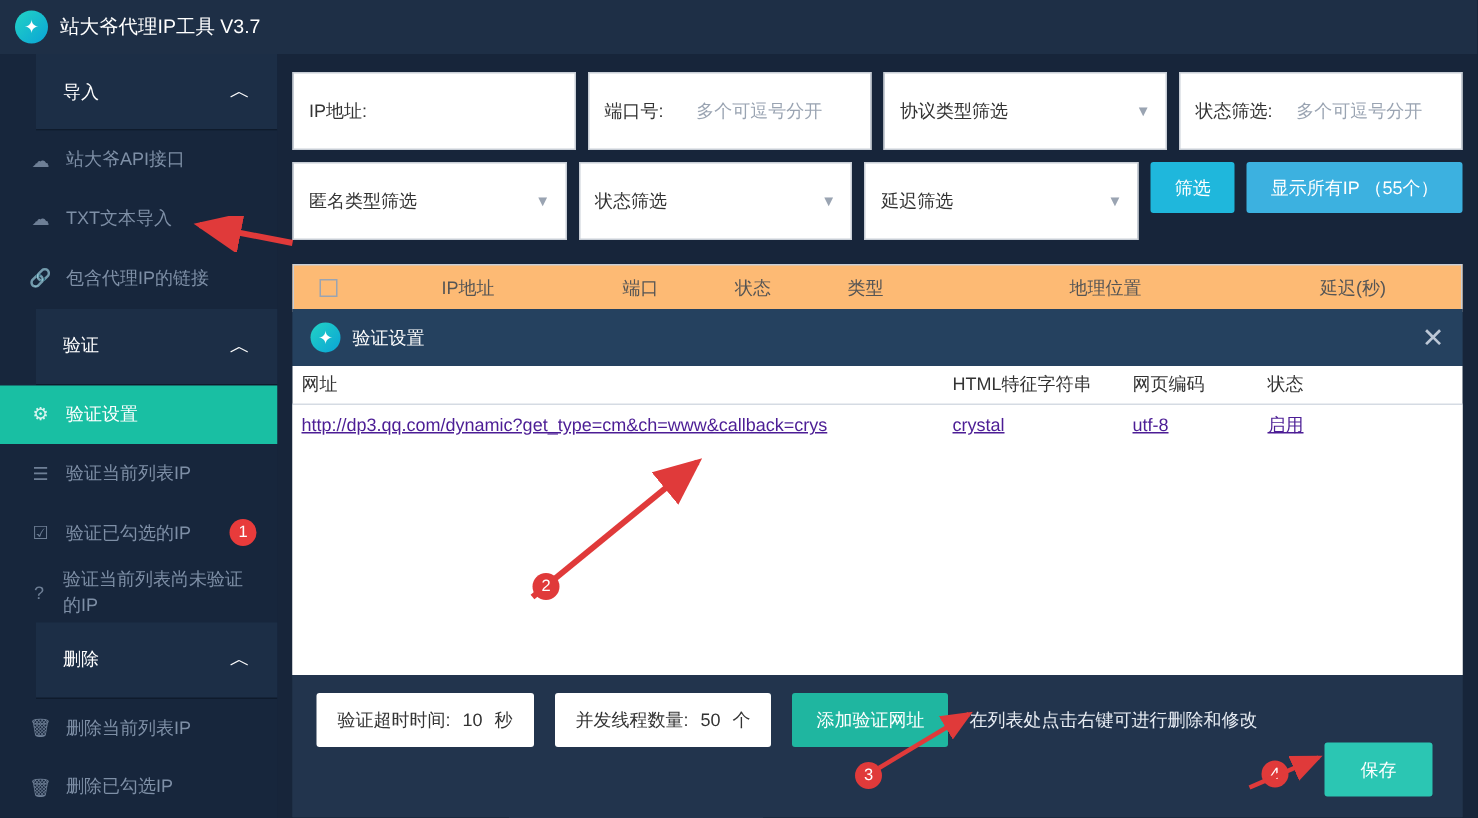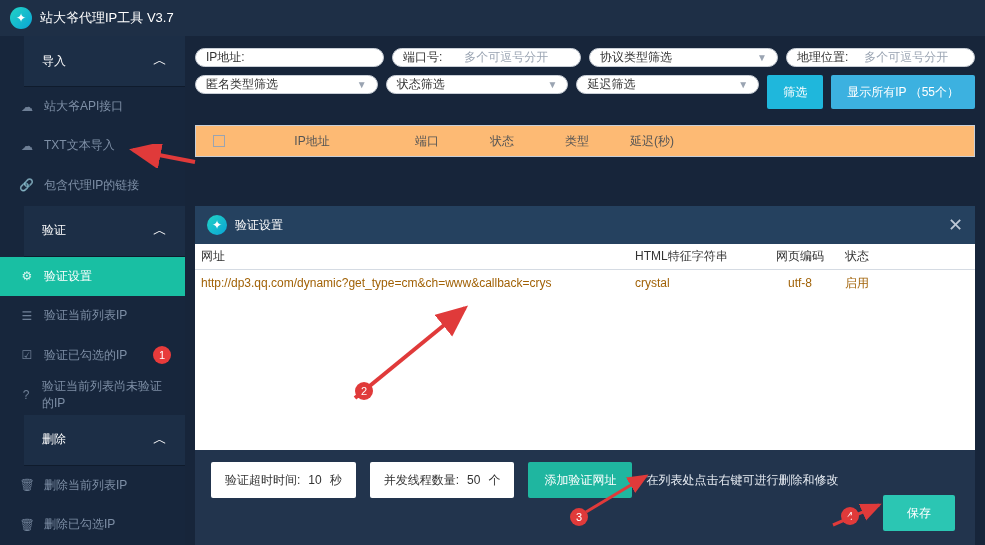--- a/index.html
+++ b/index.html
@@ -19,45 +19,45 @@
   .sb-group .chev{font-size:14px;}
   .sb-item{height:40px;display:flex;align-items:center;gap:10px;padding:0 20px;color:#7e8fa6;cursor:pointer;border-bottom:1px solid transparent;position:relative;}
   .sb-item.active{background:#19bfa3;color:#fff;}
   .sb-item .mi{width:14px;height:14px;display:inline-flex;align-items:center;justify-content:center;font-size:12px;color:inherit;opacity:.85;}
   .sb-item .dot{position:absolute;right:14px;top:50%;transform:translateY(-50%);width:18px;height:18px;border-radius:50%;background:#e83b3b;color:#fff;font-size:11px;display:flex;align-items:center;justify-content:center;}
 
   
   .main{flex:1;background:#17253a;position:relative;}
   .filters{padding:12px 10px 6px;background:#17253a;}
   .row{display:flex;gap:8px;margin-bottom:8px;}
-  .fbox{flex:1;height:19px;background:#fff;border-radius:12px;display:flex;align-items:center;padding:0 10px;color:#333;border:1px solid #c8ced6;justify-content:space-between;gap:6px;overflow:hidden;}
+  .fbox{flex:1;height:52px;background:#fff;border-radius:0;display:flex;align-items:center;padding:0 10px;color:#333;border:1px solid #c8ced6;justify-content:space-between;gap:6px;overflow:hidden;}
   .fbox .lbl{color:#333;font-weight:500;white-space:nowrap;}
   .fbox .ph{color:#9aa4b2;white-space:nowrap;}
   .fbox .dd{color:#9aa4b2;font-size:10px;}
   .btn{height:34px;display:flex;align-items:center;padding:0 16px;border-radius:2px;cursor:pointer;white-space:nowrap;}
   .btn.cyan{background:#1fb7dc;color:#fff;}
   .btn.blue{background:#3cb1e0;color:#fff;}
 
   
   .thdr{height:32px;background:#fdba74;border:1px solid #c8ced6;margin:2px 10px 0;display:flex;align-items:center;color:#555;padding:0 10px;gap:0;}
   .thdr .cb{width:26px;display:flex;align-items:center;justify-content:center;}
   .thdr .c{flex:0 0 auto;text-align:center;}
 
   
   .modal{position:absolute;left:10px;right:10px;bottom:0;top:170px;background:#22344d;display:flex;flex-direction:column;}
   .modal-tb{height:38px;background:#25415f;display:flex;align-items:center;padding:0 12px;justify-content:space-between;}
   .modal-tb .left{display:flex;align-items:center;gap:8px;}
   .modal-tb .close{font-size:18px;color:#bcc7d6;cursor:pointer;}
   .modal-table{background:#fff;margin:0;color:#333;}
   .mt-head{height:26px;display:flex;align-items:center;border-bottom:1px solid #d5dbe3;font-size:12px;color:#333;}
-  .mt-row{height:26px;display:flex;align-items:center;font-size:12px;color:#a16207;}
+  .mt-row{height:26px;display:flex;align-items:center;font-size:12px;color:#4c1d95;text-decoration:underline;}
   .mt-body{height:180px;background:#fff;overflow:hidden;}
   .c1{flex:0 0 440px;padding-left:6px;white-space:nowrap;overflow:hidden;}
   .c2{flex:0 0 120px;text-align:left;}
-  .c3{flex:0 0 90px;text-align:center;}
+  .c3{flex:0 0 90px;text-align:left;}
   .c4{flex:0 0 90px;text-align:left;}
 
   .modal-bottom{flex:1;background:#22344d;padding:12px 16px;position:relative;}
   .ctrls{display:flex;align-items:center;gap:14px;flex-wrap:wrap;}
   .pill{height:36px;background:#fff;color:#333;border-radius:2px;display:flex;align-items:center;padding:0 14px;gap:8px;}
   .btn.teal{background:#1fb6a0;color:#fff;height:36px;}
   .note{color:#e7ecf3;}
   .save{position:absolute;right:20px;bottom:14px;}
   .btn.save-b{background:#2bc6b3;color:#fff;height:36px;width:72px;justify-content:center;}
 
@@ -144,21 +144,21 @@
         <div class="fbox">
           <span class="lbl">端口号:</span>
           <span class="ph">多个可逗号分开</span>
           <span></span>
         </div>
         <div class="fbox">
           <span class="lbl">协议类型筛选</span>
           <span class="dd">▼</span>
         </div>
         <div class="fbox">
-          <span class="lbl">地理位置:</span>
+          <span class="lbl">状态筛选:</span>
           <span class="ph">多个可逗号分开</span>
           <span></span>
         </div>
       </div>
       <div class="row">
         <div class="fbox">
           <span class="lbl">匿名类型筛选</span>
           <span class="dd">▼</span>
         </div>
         <div class="fbox">
@@ -175,20 +175,21 @@
     </div>
 
     <div class="thdr">
       <span class="cb">
           <span class="cbx"></span>
         </span>
       <span class="c" style="width:160px">IP地址</span>
       <span class="c" style="width:70px">端口</span>
       <span class="c" style="width:80px">状态</span>
       <span class="c" style="width:70px">类型</span>
+      <span class="c" style="width:250px">地理位置</span>
       <span class="c" style="width:80px">延迟(秒)</span>
     </div>
 
     <div class="modal">
       <div class="modal-tb">
         <div class="left">
           <div class="app-logo" style="width:20px;height:20px;">✦</div>
           <span>验证设置</span>
         </div>
         <span class="close">✕</span>

